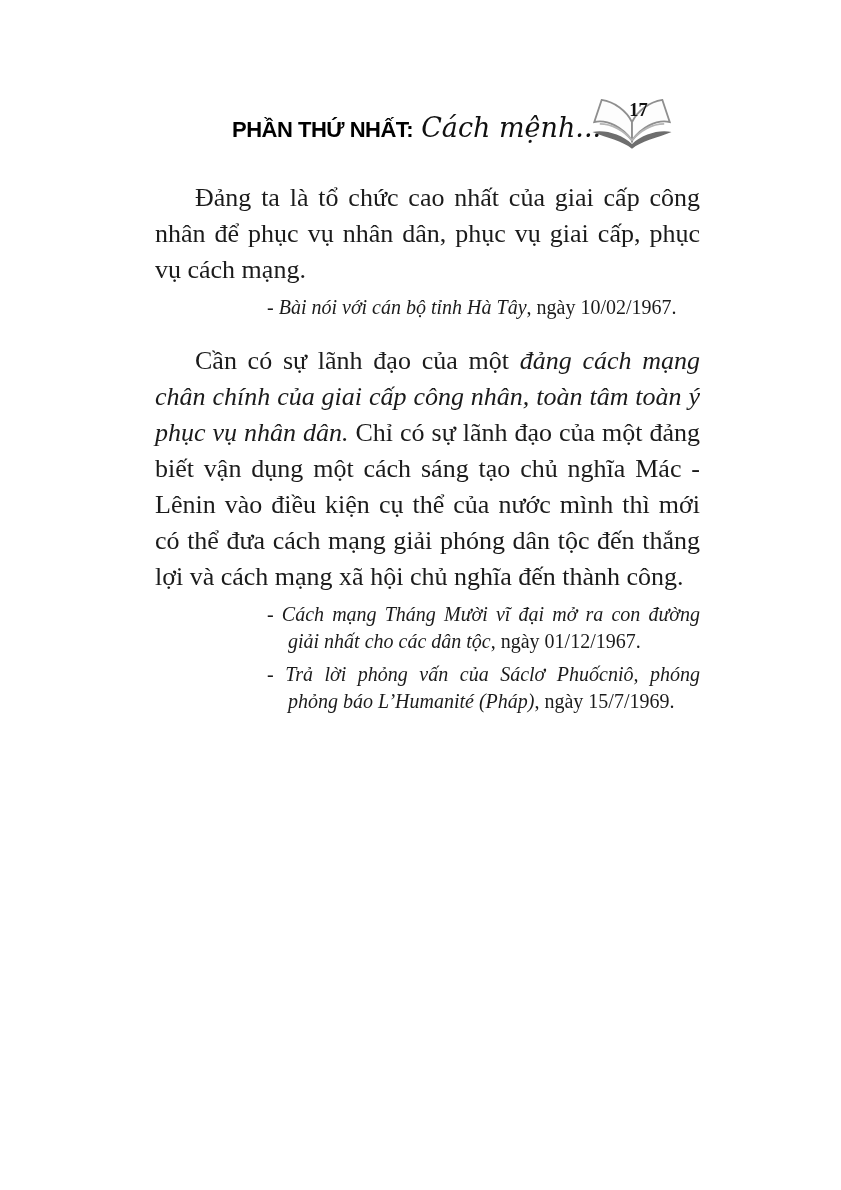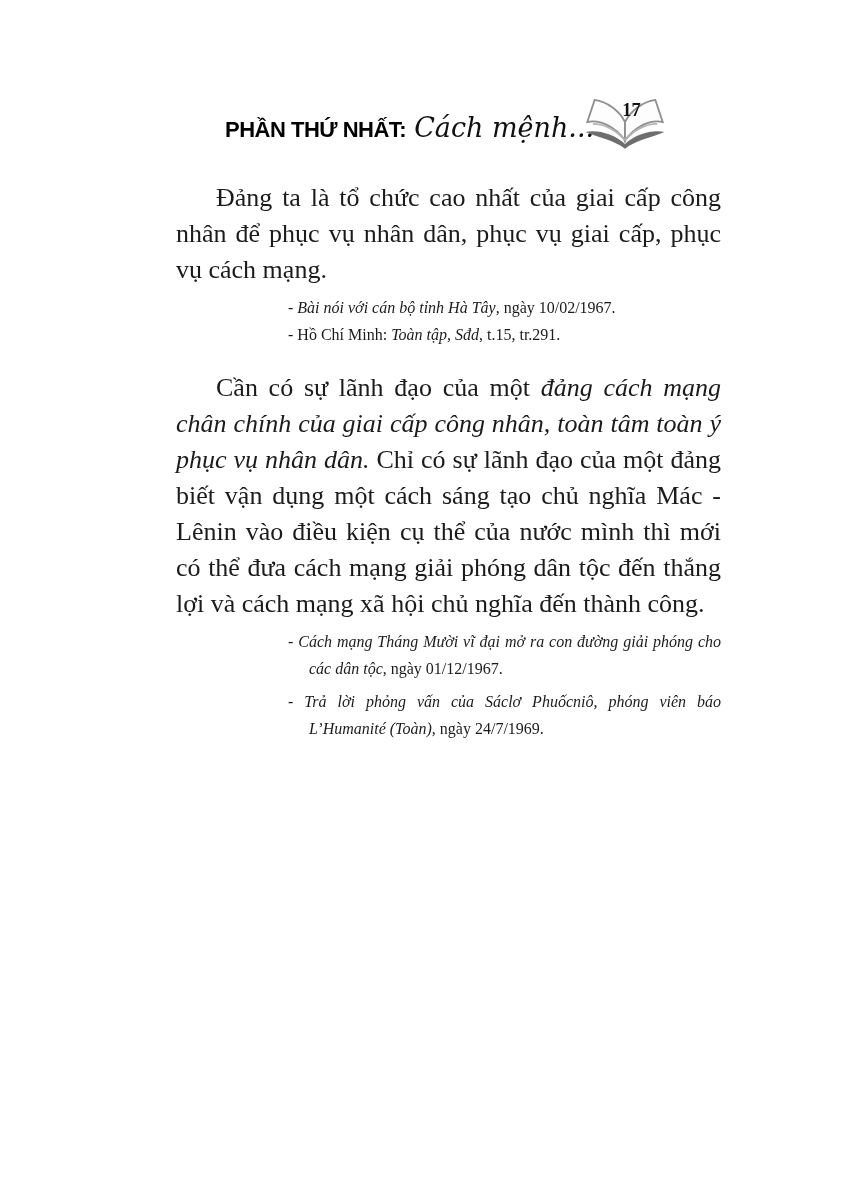--- a/index.html
+++ b/index.html
@@ -1,39 +1,39 @@
 <!DOCTYPE html>
 <html><head>
 <meta charset="utf-8">
 <style>
   html, body { margin: 0; padding: 0; background: #ffffff; }
   .page {
     position: relative; width: 841px; height: 1190px;
     background: #ffffff; overflow: hidden; color: #1b1b1b;
     font-family: "Liberation Serif", "DejaVu Serif", serif;
   }
-  .header { position: absolute; left: 157px; top: 100px; width: 545px; height: 58px; }
+  .header { position: absolute; left: 164px; top: 100px; width: 545px; height: 58px; }
   .running-title { position: absolute; left: 68px; top: 12px; white-space: nowrap; }
   .section-label {
     font-family: "Liberation Sans", "DejaVu Sans", sans-serif;
     font-weight: 700; font-size: 22px; letter-spacing: -0.5px; color: #000;
   }
   .section-script {
     font-family: "DejaVu Serif", serif; font-style: italic;
     font-size: 27px; margin-left: 8px; color: #101010;
   }
   .book-icon { position: absolute; left: 422px; top: -6px; width: 92px; height: 56px; }
-  .page-body { position: absolute; left: 155px; top: 158px; width: 545px; margin-left: 21px; }
+  .page-body { position: absolute; left: 155px; top: 158px; width: 545px; }
   .para {
     margin: 22px 0 0; font-size: 26px; line-height: 36px;
     text-align: justify; text-indent: 40px; color: #1b1b1b;
   }
   .cite { margin: 6px 0 0 112px; }
   .cite p {
-    margin: 0; font-size: 16px; line-height: 27px;
+    margin: 0; font-size: 20px; line-height: 27px;
     text-align: justify; padding-left: 21px; text-indent: -21px; color: #1b1b1b;
   }
   .it { font-style: italic; }
 </style>
 </head>
 <body>
 
 <div class="page">
 
   <div class="header">
@@ -51,28 +51,27 @@
       </svg>
     </div>
   </div>
 
   <div class="page-body">
 
     <p class="para"><span>Đảng ta là tổ chức cao nhất của giai cấp công nhân để phục vụ nhân dân, phục vụ giai cấp, phục vụ cách mạng.</span></p>
 
     <div class="cite">
       <p><span>- </span><span class="it">Bài nói với cán bộ tỉnh Hà Tây</span><span>, ngày 10/02/1967.</span></p>
-      <p><span>- Hồ Chí Minh: </span><span class="it">Toàn tập, Sđd</span><span>, t.15, tr.291.</span></p>
     </div>
 
     <p class="para"><span>Cần có sự lãnh đạo của một </span><span class="it">đảng cách mạng chân chính của giai cấp công nhân, toàn tâm toàn ý phục vụ nhân dân.</span><span> Chỉ có sự lãnh đạo của một đảng biết vận dụng một cách sáng tạo chủ nghĩa Mác - Lênin vào điều kiện cụ thể của nước mình thì mới có thể đưa cách mạng giải phóng dân tộc đến thắng lợi và cách mạng xã hội chủ nghĩa đến thành công.</span></p>
 
     <div class="cite">
-      <p><span>- </span><span class="it">Cách mạng Tháng Mười vĩ đại mở ra con đường giải phóng cho các dân tộc</span><span>, ngày 01/12/1967.</span></p>
+      <p><span>- </span><span class="it">Cách mạng Tháng Mười vĩ đại mở ra con đường giải nhất cho các dân tộc</span><span>, ngày 01/12/1967.</span></p>
     </div>
 
 
     <div class="cite">
-      <p><span>- </span><span class="it">Trả lời phỏng vấn của Sáclơ Phuốcniô, phóng viên báo L’Humanité (Toàn)</span><span>, ngày 24/7/1969.</span></p>
+      <p><span>- </span><span class="it">Trả lời phỏng vấn của Sáclơ Phuốcniô, phóng phỏng báo L’Humanité (Pháp)</span><span>, ngày 15/7/1969.</span></p>
     </div>
 
   </div>
 </div>
 
 </body></html>

